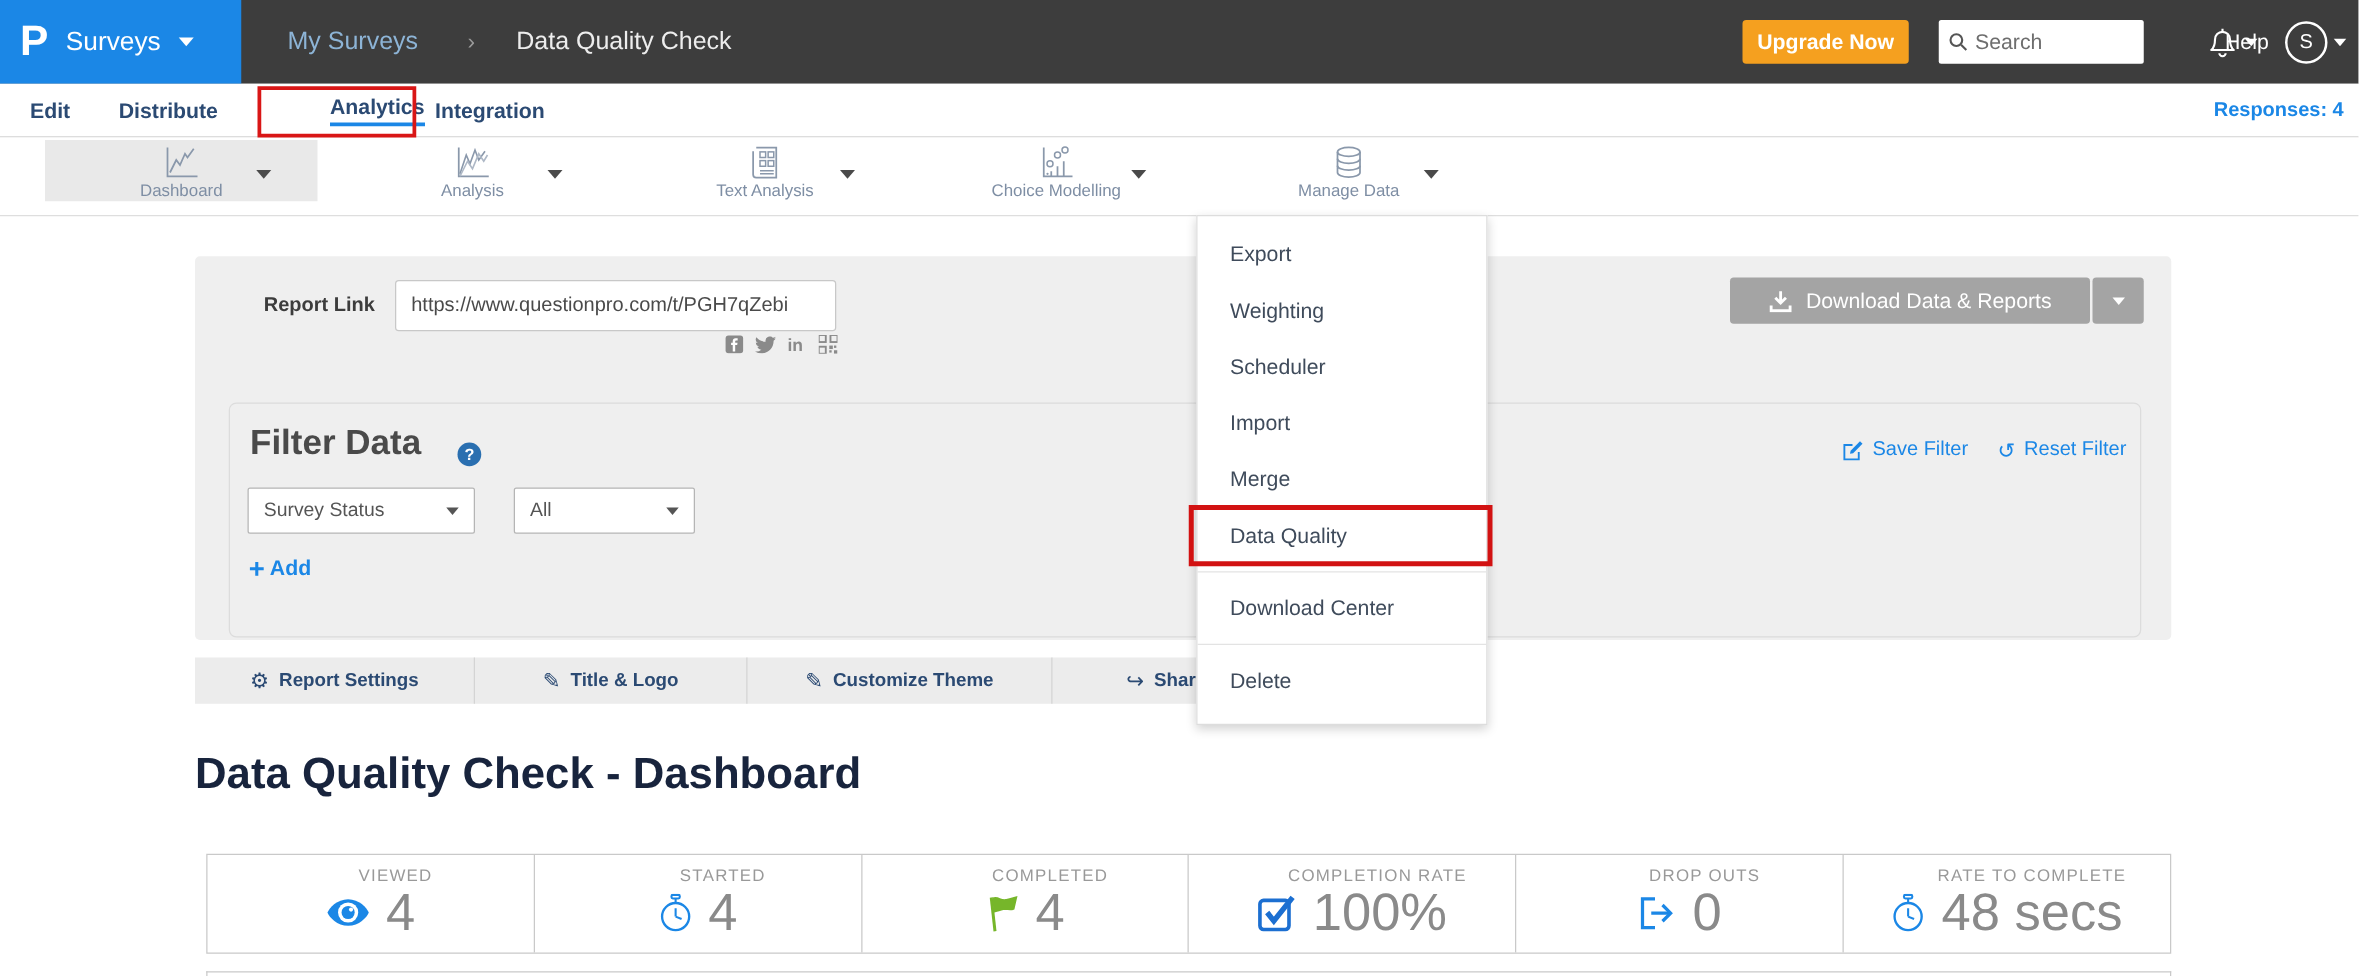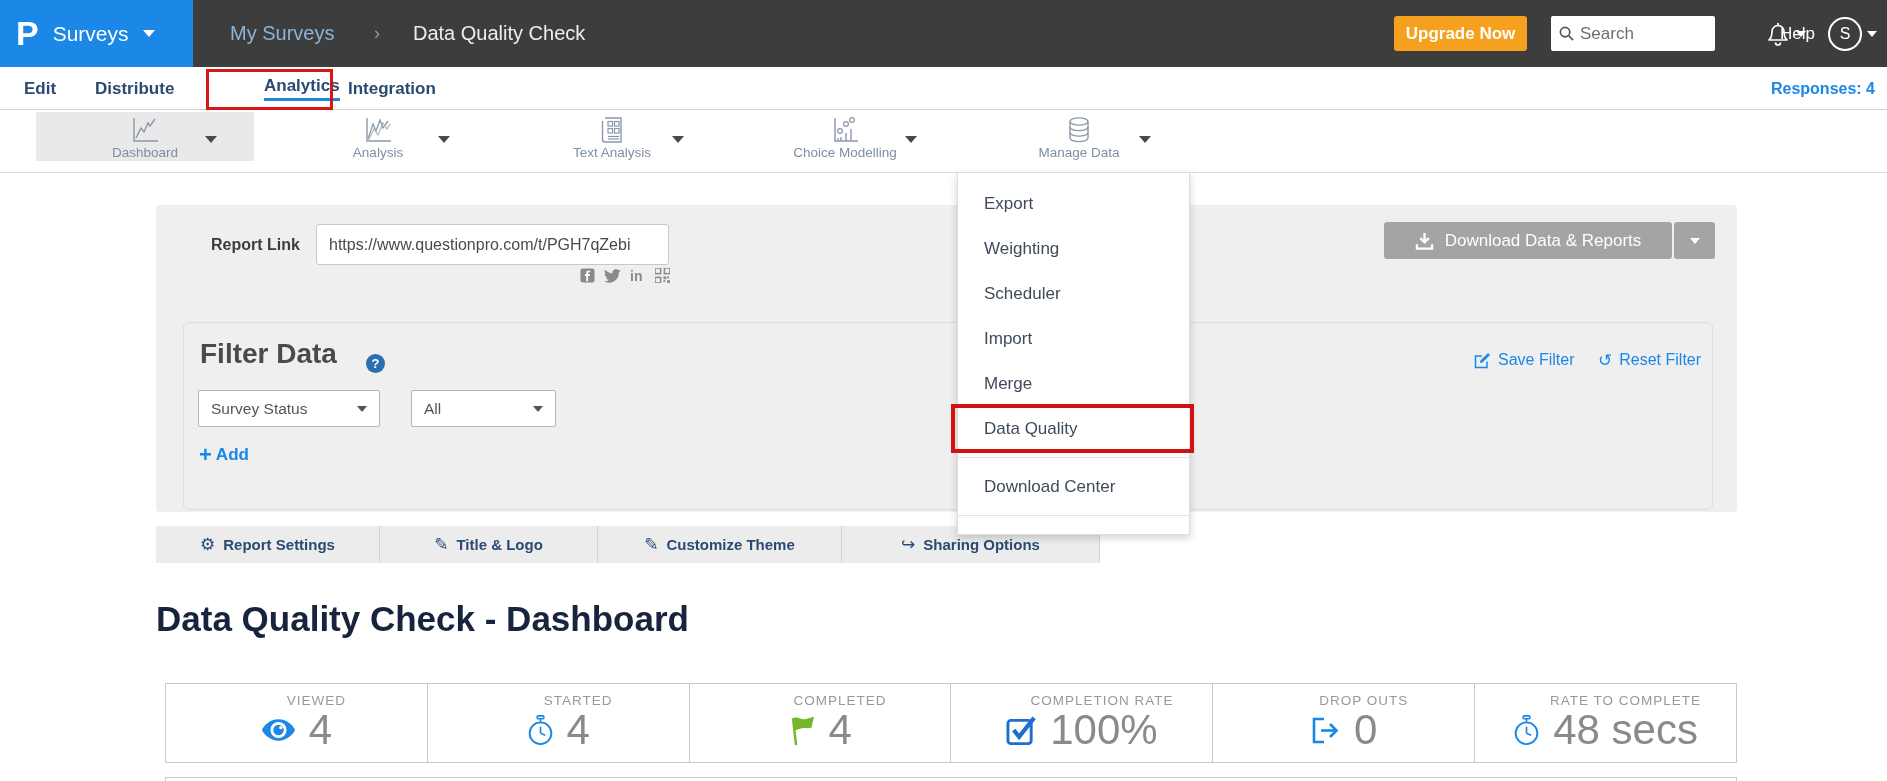--- a/index.html
+++ b/index.html
@@ -258,20 +258,21 @@
   <div class="menu">
     <div class="menu-item">Export</div>
     <div class="menu-item">Weighting</div>
     <div class="menu-item">Scheduler</div>
     <div class="menu-item">Import</div>
     <div class="menu-item">Merge</div>
     <div class="menu-item">Data Quality</div>
     <div class="menu-sep"></div>
     <div class="menu-item">Download Center</div>
     <div class="menu-sep"></div>
+    <div class="menu-item">Delete</div>
   </div>
   <div class="redbox-menu"></div>
 
   <div class="card"></div>
 
   <span class="report-label">Report Link</span>
   <input class="report-input" type="text" readonly="" value="https://www.questionpro.com/t/PGH7qZebi" style="">
 
   <div class="social-row">
     <span class="sicon">

